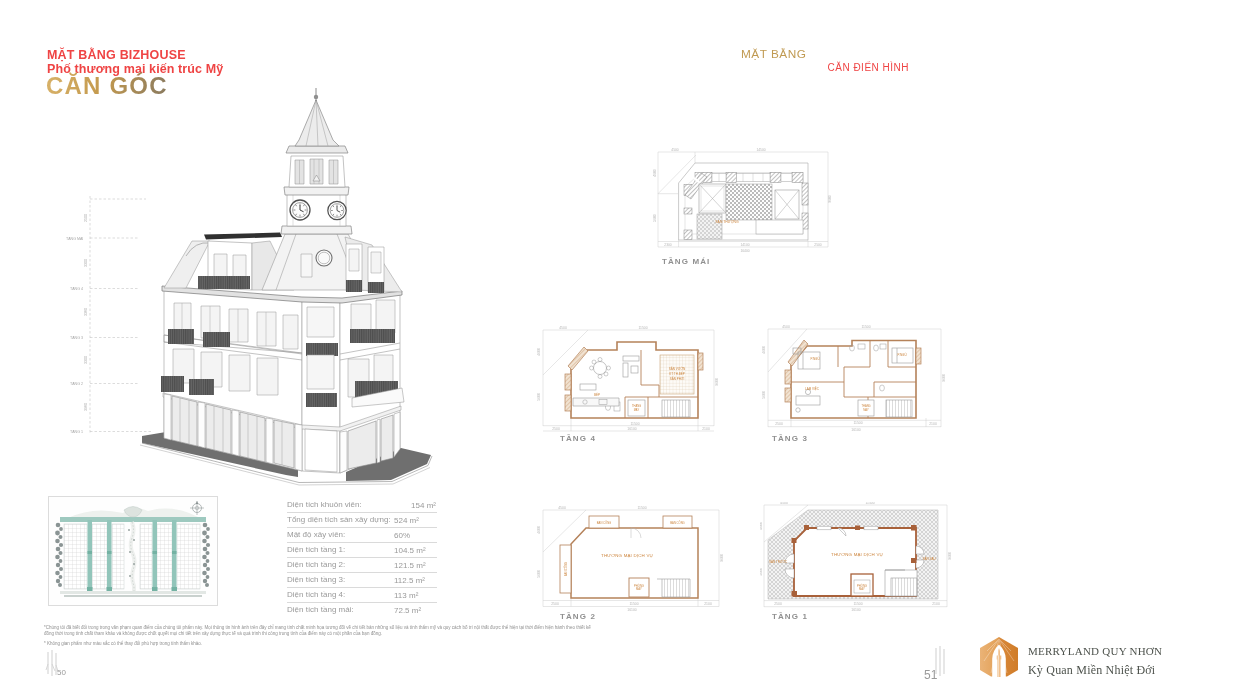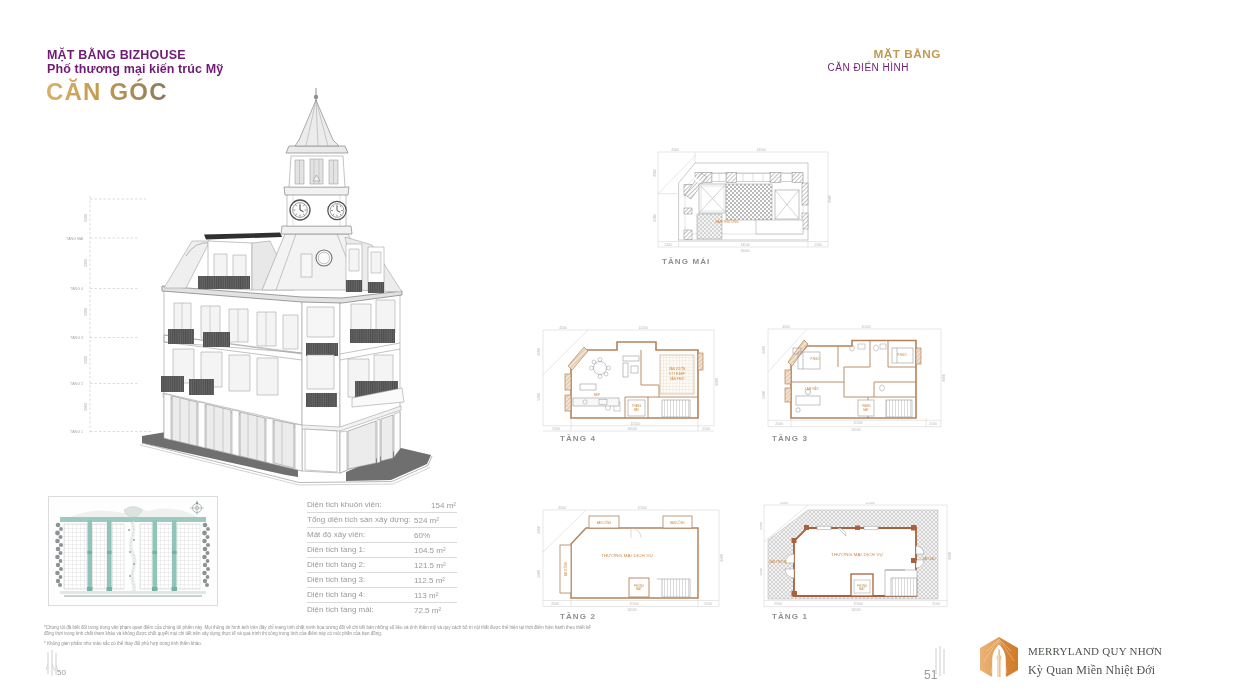--- a/index.html
+++ b/index.html
@@ -1,18 +1,18 @@
 <!DOCTYPE html>
 <html><head>
 <meta charset="utf-8">
 <style>
   html,body{margin:0;padding:0;}
   body{width:1244px;height:700px;position:relative;background:#fff;font-family:"Liberation Sans",sans-serif;overflow:hidden;}
   .abs{position:absolute;}
-  .navy{color:#701a75;}
+  .navy{color:#ef4444;}
   .goldtxt{background:linear-gradient(100deg,#d8b269 0%,#c49a4e 45%,#8d7c5e 95%);-webkit-background-clip:text;background-clip:text;color:transparent;}
   .planlbl{font-size:8px;font-weight:bold;color:#909090;letter-spacing:1.1px;}
 </style>
 </head>
 <body>
 
 <div class="abs" style="left:0;top:0;width:1244px;height:700px;background:#fff;"></div>
 
 <svg width="0" height="0" style="position:absolute">
 <defs>
@@ -47,23 +47,23 @@
 <pattern id="stairp" width="3" height="6" patternUnits="userSpaceOnUse">
   <rect width="3" height="6" fill="#ffffff"></rect>
         <line x1="0" y1="0" x2="0" y2="6" stroke="#9a9a9a" stroke-width="0.7"></line>
 </pattern>
 </defs>
 </svg>
 
 <div class="abs navy" style="left:47px;top:47.5px;font-size:12.5px;font-weight:bold;letter-spacing:0.2px;">MẶT BẰNG BIZHOUSE</div>
 <div class="abs navy" style="left:47px;top:61.5px;font-size:12.5px;font-weight:600;letter-spacing:0.1px;">Phố thương mại kiến trúc Mỹ</div>
 
-<div class="abs goldtxt" style="left:46px;top:78px;font-size:24px;font-weight:800;letter-spacing:1.2px;">CĂN GÓC</div>
-
-<div class="abs" style="left:741px;top:47px;width:200px;text-align:right;font-size:11.8px;font-weight:bold;letter-spacing:0.5px;color:#c09a52;">MẶT BẰNG</div>
+<div class="abs goldtxt" style="left:46px;top:72px;font-size:24px;font-weight:800;letter-spacing:1.2px;">CĂN GÓC</div>
+
+<div class="abs" style="left:741px;top:47px;width:200px;font-size:11.8px;font-weight:normal;letter-spacing:0.5px;color:#c09a52;">MẶT BẰNG</div>
 <div class="abs navy" style="left:709px;top:62px;width:200px;text-align:right;font-size:10px;font-weight:400;letter-spacing:0.5px;">CĂN ĐIỂN HÌNH</div>
 
 <div class="abs" style="left:40px;top:88px;">
 <svg width="430" height="402" viewBox="0 0 430 402">
 
 <g id="ruler" font-family="Liberation Sans" fill="#a6a6a6" font-size="3.6">
   <g stroke="#c4c4c4" stroke-width="0.6" stroke-dasharray="2.5 2">
     <line x1="50" y1="108" x2="50" y2="345"></line>
     <line x1="50" y1="111" x2="106" y2="111"></line>
     <line x1="50" y1="150" x2="98" y2="150"></line>
@@ -394,21 +394,21 @@
     <path d="M0,-7 l1.4,3.5 -1.4,-0.9 -1.4,0.9 z" fill="#5f6a6a"></path>
   </g>
 
   <rect x="12" y="95" width="146" height="3" fill="#e2e7e4"></rect>
   <rect x="16" y="99" width="138" height="2" fill="#c9d1ce"></rect>
 </g>
 </svg>
 </div>
 
 <div class="abs" style="left:287px;top:498px;width:150px;font-size:8px;color:#9a9a9a;">
-<table id="areatable" style="width:150px;border-collapse:collapse;font-size:8px;color:#9a9a9a;margin-left:20px;">
+<table id="areatable" style="width:150px;border-collapse:collapse;font-size:8px;color:#9a9a9a;">
 <tbody>
         <tr>
           <td style="border-bottom:0.7px solid #dadada;padding:2px 0 3px 0;">Diện tích khuôn viên:</td>
           <td style="border-bottom:0.7px solid #dadada;text-align:right;width:42px;">154 m²</td>
         </tr>
 <tr>
           <td style="border-bottom:0.7px solid #dadada;padding:2px 0 3px 0;">Tổng diện tích sàn xây dựng:</td>
           <td style="border-bottom:0.7px solid #dadada;">524 m²</td>
         </tr>
 <tr>

